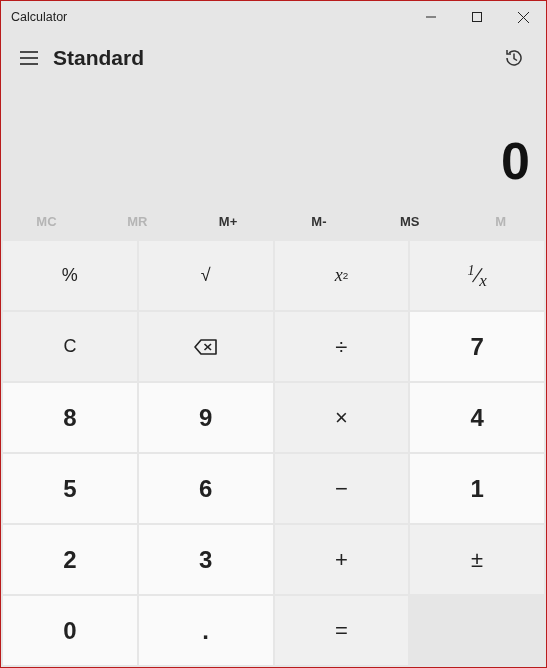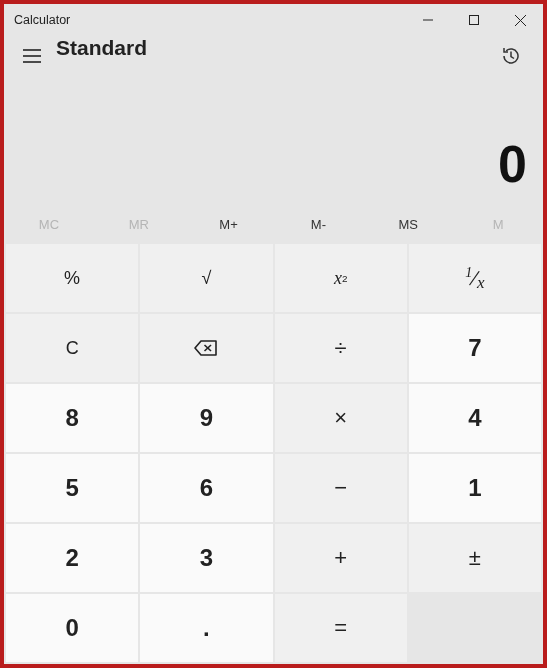--- a/index.html
+++ b/index.html
@@ -1,39 +1,39 @@
 <!DOCTYPE html>
 <html><head>
 <meta charset="utf-8">
 <style>
   * { box-sizing: border-box; margin: 0; padding: 0; }
   html, body { width: 547px; height: 668px; font-family: "Segoe UI", Arial, sans-serif; }
   .window {
     width: 547px; height: 668px;
     background: #e6e6e6;
-    border: 4px solid #b91c1c;
+    border: 1px solid #b91c1c;
     display: flex; flex-direction: column;
   }
   .titlebar {
     height: 32px;
     display: flex; align-items: center;
     padding-left: 10px;
     font-size: 12.5px;
     color: #222;
   }
   .titlebar .spacer { flex: 1; }
   .win-btn {
     width: 46px; height: 32px;
     display: flex; align-items: center; justify-content: center;
     color: #222;
   }
   .win-btn svg { stroke: #222; stroke-width: 1; fill: none; }
   .header {
     height: 50px;
-    display: flex; 
+    display: flex; align-items: center;
     padding: 0 8px;
   }
   .hamburger {
     width: 40px; height: 40px;
     display: flex; align-items: center; justify-content: center;
   }
   .mode-title {
     font-size: 21px;
     font-weight: 600;
     color: #222;
@@ -58,21 +58,21 @@
   }
   .memory-row {
     height: 36px;
     display: grid;
     grid-template-columns: repeat(6, 1fr);
     align-items: center;
   }
   .mem-btn {
     text-align: center;
     font-size: 13px;
-    font-weight: 400;
+    font-weight: 700;
     color: #333;
   }
   .mem-btn.disabled { color: #b5b5b5; }
   .keypad {
     flex: 1;
     display: grid;
     grid-template-columns: repeat(4, 1fr);
     grid-template-rows: repeat(6, 1fr);
     gap: 2px;
     padding: 2px;

